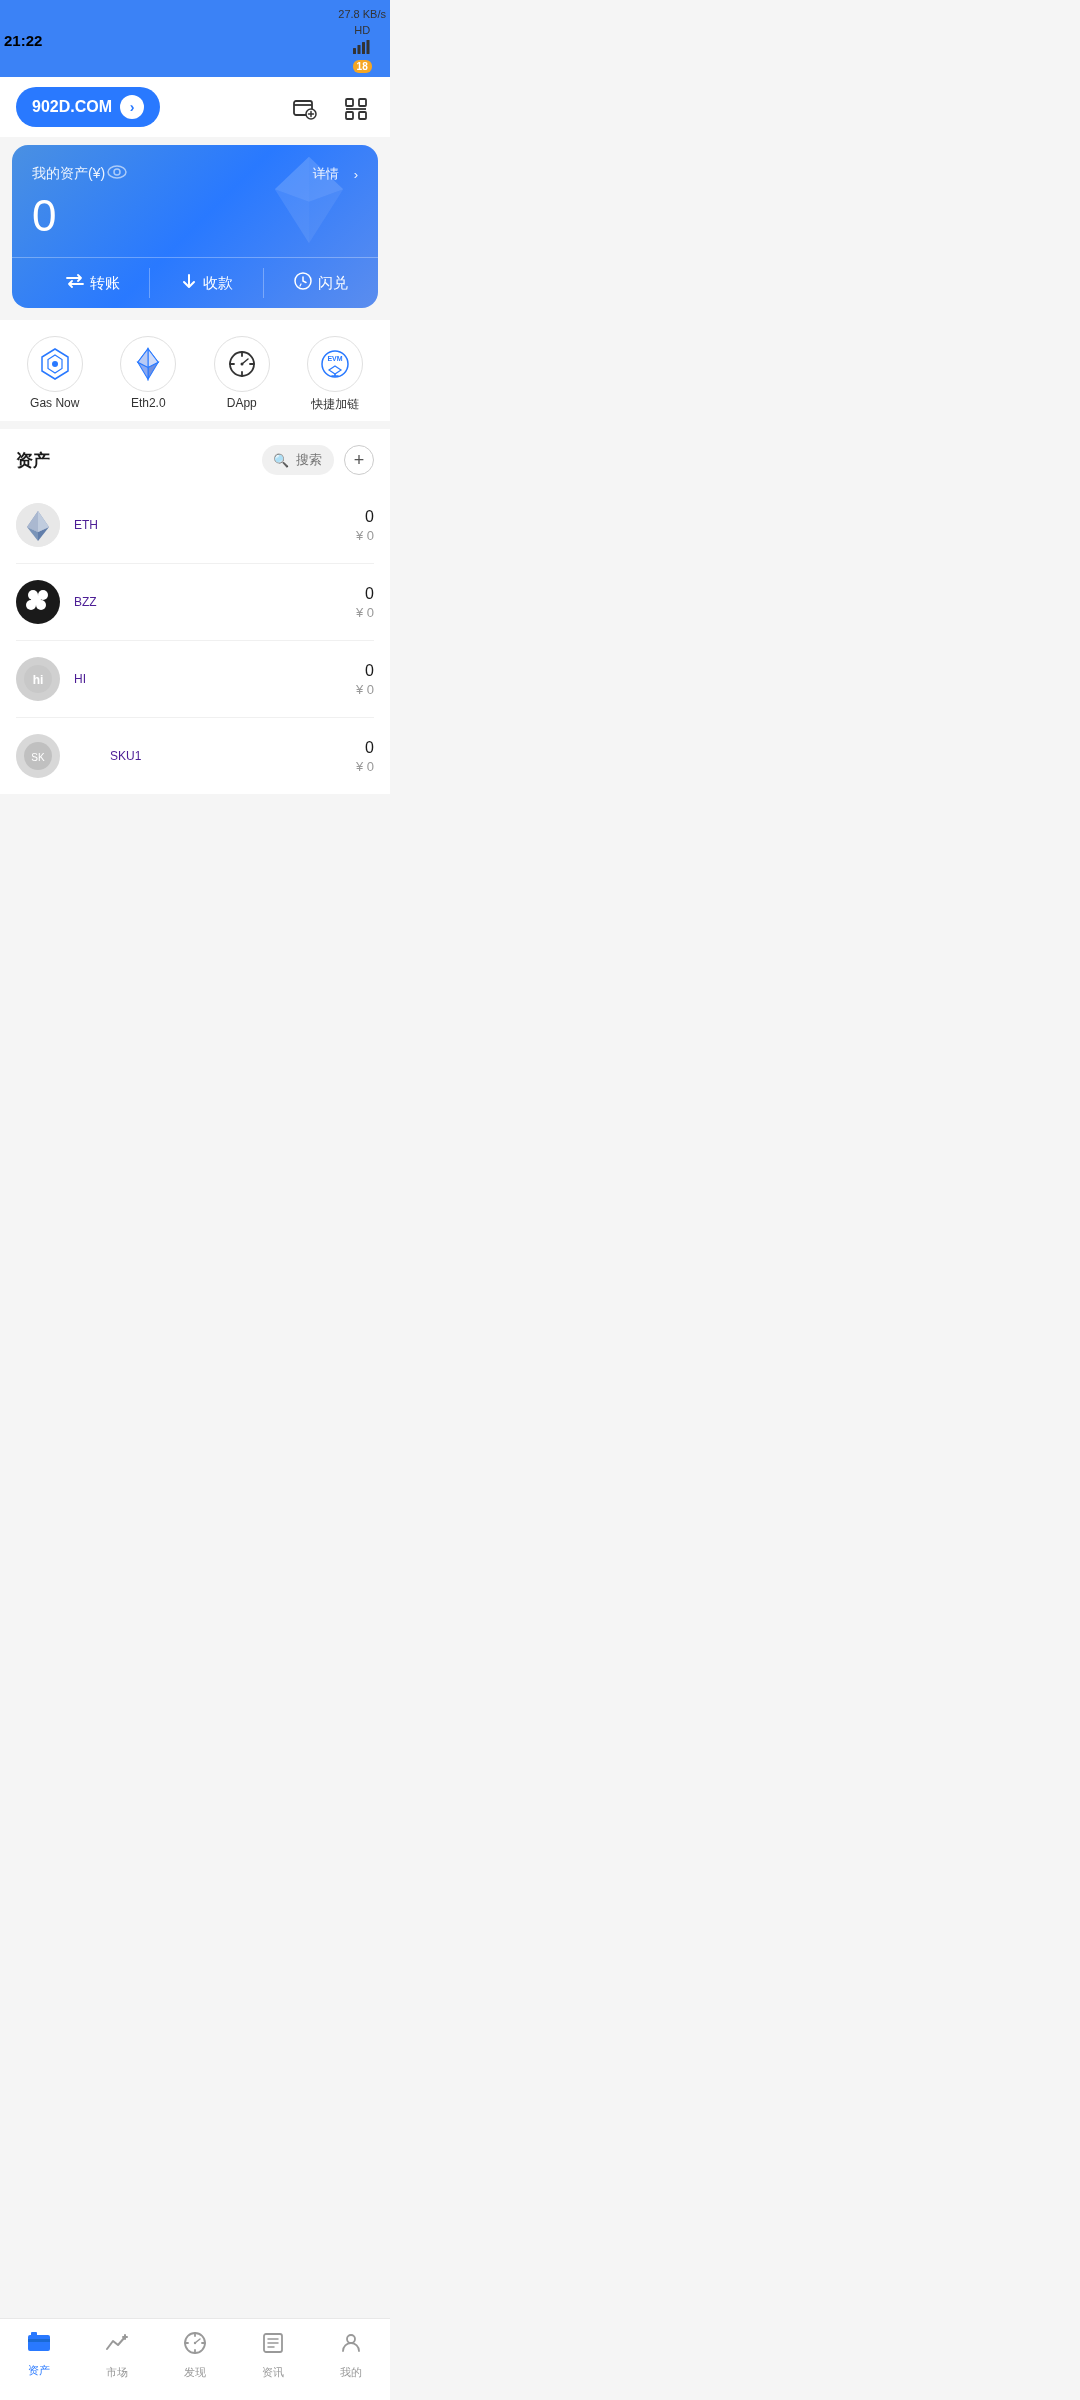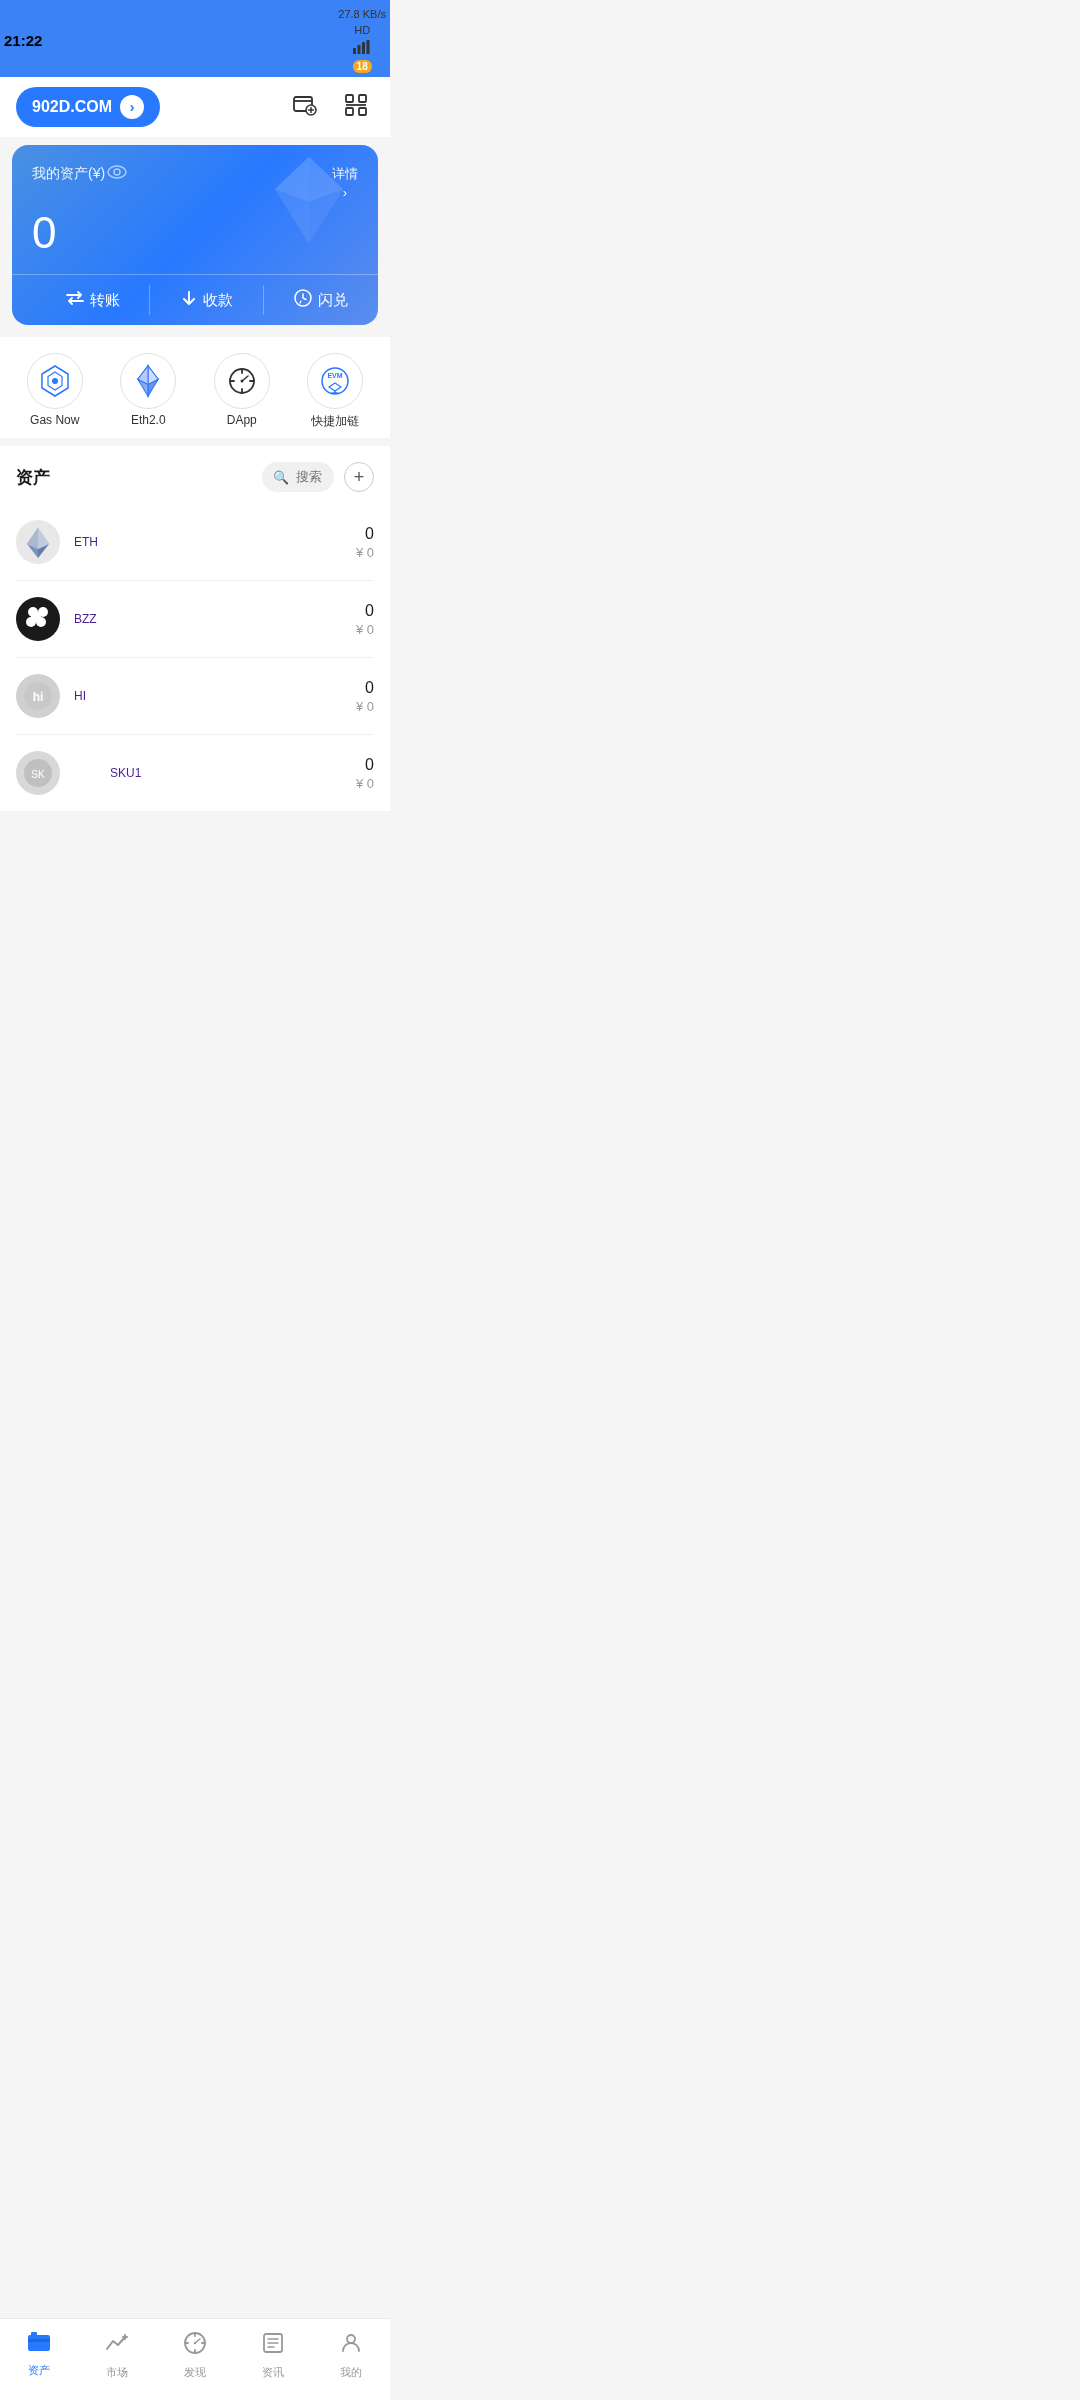--- a/index.html
+++ b/index.html
@@ -40,21 +40,21 @@
       color: #fff;
       font-size: 10px;
       padding: 1px 4px;
       border-radius: 6px;
       font-weight: bold;
     }
 
     
     .header {
       display: flex;
-      align-items: flex-start;
+      align-items: flex-end;
       justify-content: space-between;
       padding: 10px 16px 10px;
       background: #fff;
     }
     .logo-btn {
       display: flex;
       align-items: center;
       background: #2979ff;
       color: #fff;
       border-radius: 24px;
@@ -116,22 +116,21 @@
     }
     .eye-icon {
       font-size: 16px;
       opacity: 0.8;
     }
     .detail-link {
       font-size: 13px;
       opacity: 0.9;
       display: flex;
       align-items: center;
-      gap: 2px;
-      flex-direction: column;
+      gap: 15px;
     }
     .asset-amount {
       font-size: 44px;
       font-weight: 300;
       margin: 8px 0 16px;
     }
     .eth-diamond-bg {
       position: absolute;
       right: 24px;
       top: 10px;

